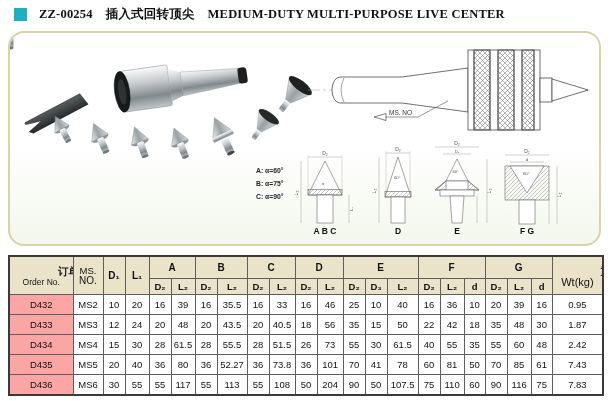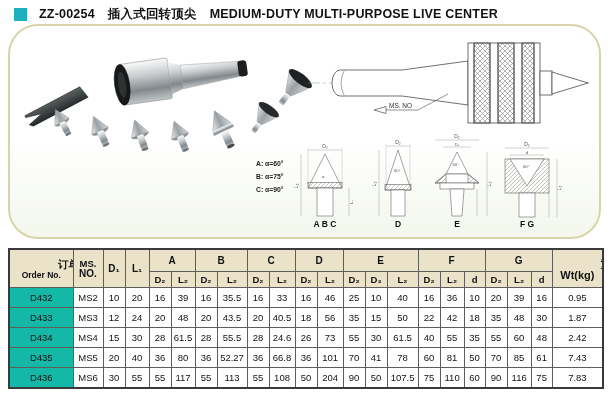--- a/index.html
+++ b/index.html
@@ -4,42 +4,42 @@
 <style>
   html,body{margin:0;padding:0;}
   body{
     width:610px;height:401px;overflow:hidden;background:#ffffff;
     font-family:"Liberation Sans","DejaVu Sans",sans-serif;color:#111;
   }
   
   .title-row{display:flex;align-items:center;padding:6px 0 0 14px;height:16px;}
   .bullet{width:13px;height:13px;background:#1fb0c0;margin-right:12px;flex:0 0 auto;}
   .title-text{font-size:12.5px;font-weight:bold;white-space:nowrap;letter-spacing:.2px;}
-  .title-text span{margin-right:13px;}
+  .title-text span{margin-right:13px;font-family:Liberation Serif, serif;}
   
   .panel{
-    margin:2px 9px 0 8px;height:211px;border:2px solid #d9d3a9;border-radius:30px;
+    margin:9px 9px 0 8px;height:211px;border:2px solid #d9d3a9;border-radius:16px;
     background:linear-gradient(180deg,#ffffff 55%,#f3f7ec 100%);overflow:hidden;
   }
   .panel svg{display:block;}
   
   table.spec{
     border-collapse:collapse;table-layout:fixed;width:594px;margin:9px 0 0 8px;
     text-align:center;border:2px solid #3a3a3a;
   }
   table.spec th,table.spec td{
     border:1px solid #5d5d5d;padding:0;white-space:nowrap;overflow:hidden;
   }
   thead th{background:#eae3c9;font-weight:bold;}
   thead tr.grp th{height:21px;font-size:10px;}
   thead tr.sub th{height:15px;font-size:9.5px;}
   .hdr-cn{display:block;font-size:10.5px;line-height:12px;padding-left:48px;}
-  .hdr-en{display:block;font-size:8.5px;line-height:10px;font-weight:bold;}
+  .hdr-en{display:block;font-size:8.5px;line-height:10px;font-weight:normal;}
   tbody td{height:19px;font-size:9.5px;background:#ffffff;}
-  tbody td.order-col{background:#14b8a6;}
+  tbody td.order-col{background:#fca5a5;}
   
   text{font-family:"Liberation Sans","DejaVu Sans",sans-serif;}
   .note-t{font-size:6.8px;font-weight:bold;fill:#222;}
   .lbl-t{font-size:8.5px;font-weight:bold;fill:#111;}
   .dim-t{font-size:5px;fill:#555;}
   .tiny-t{font-size:4.2px;fill:#555;}
   .ms-t{font-size:6.5px;fill:#333;}
 </style>
 </head>
 <body>
@@ -339,21 +339,21 @@
       <tr>
         <td class="order-col">D434</td>
         <td>MS4</td>
         <td>15</td>
         <td>30</td>
         <td>28</td>
         <td>61.5</td>
         <td>28</td>
         <td>55.5</td>
         <td>28</td>
-        <td>24.6</td>
+        <td>51.5</td>
         <td>26</td>
         <td>73</td>
         <td>55</td>
         <td>30</td>
         <td>61.5</td>
         <td>40</td>
         <td>55</td>
         <td>35</td>
         <td>55</td>
         <td>60</td>
@@ -363,21 +363,21 @@
       <tr>
         <td class="order-col">D435</td>
         <td>MS5</td>
         <td>20</td>
         <td>40</td>
         <td>36</td>
         <td>80</td>
         <td>36</td>
         <td>52.27</td>
         <td>36</td>
-        <td>66.8</td>
+        <td>73.8</td>
         <td>36</td>
         <td>101</td>
         <td>70</td>
         <td>41</td>
         <td>78</td>
         <td>60</td>
         <td>81</td>
         <td>50</td>
         <td>70</td>
         <td>85</td>

